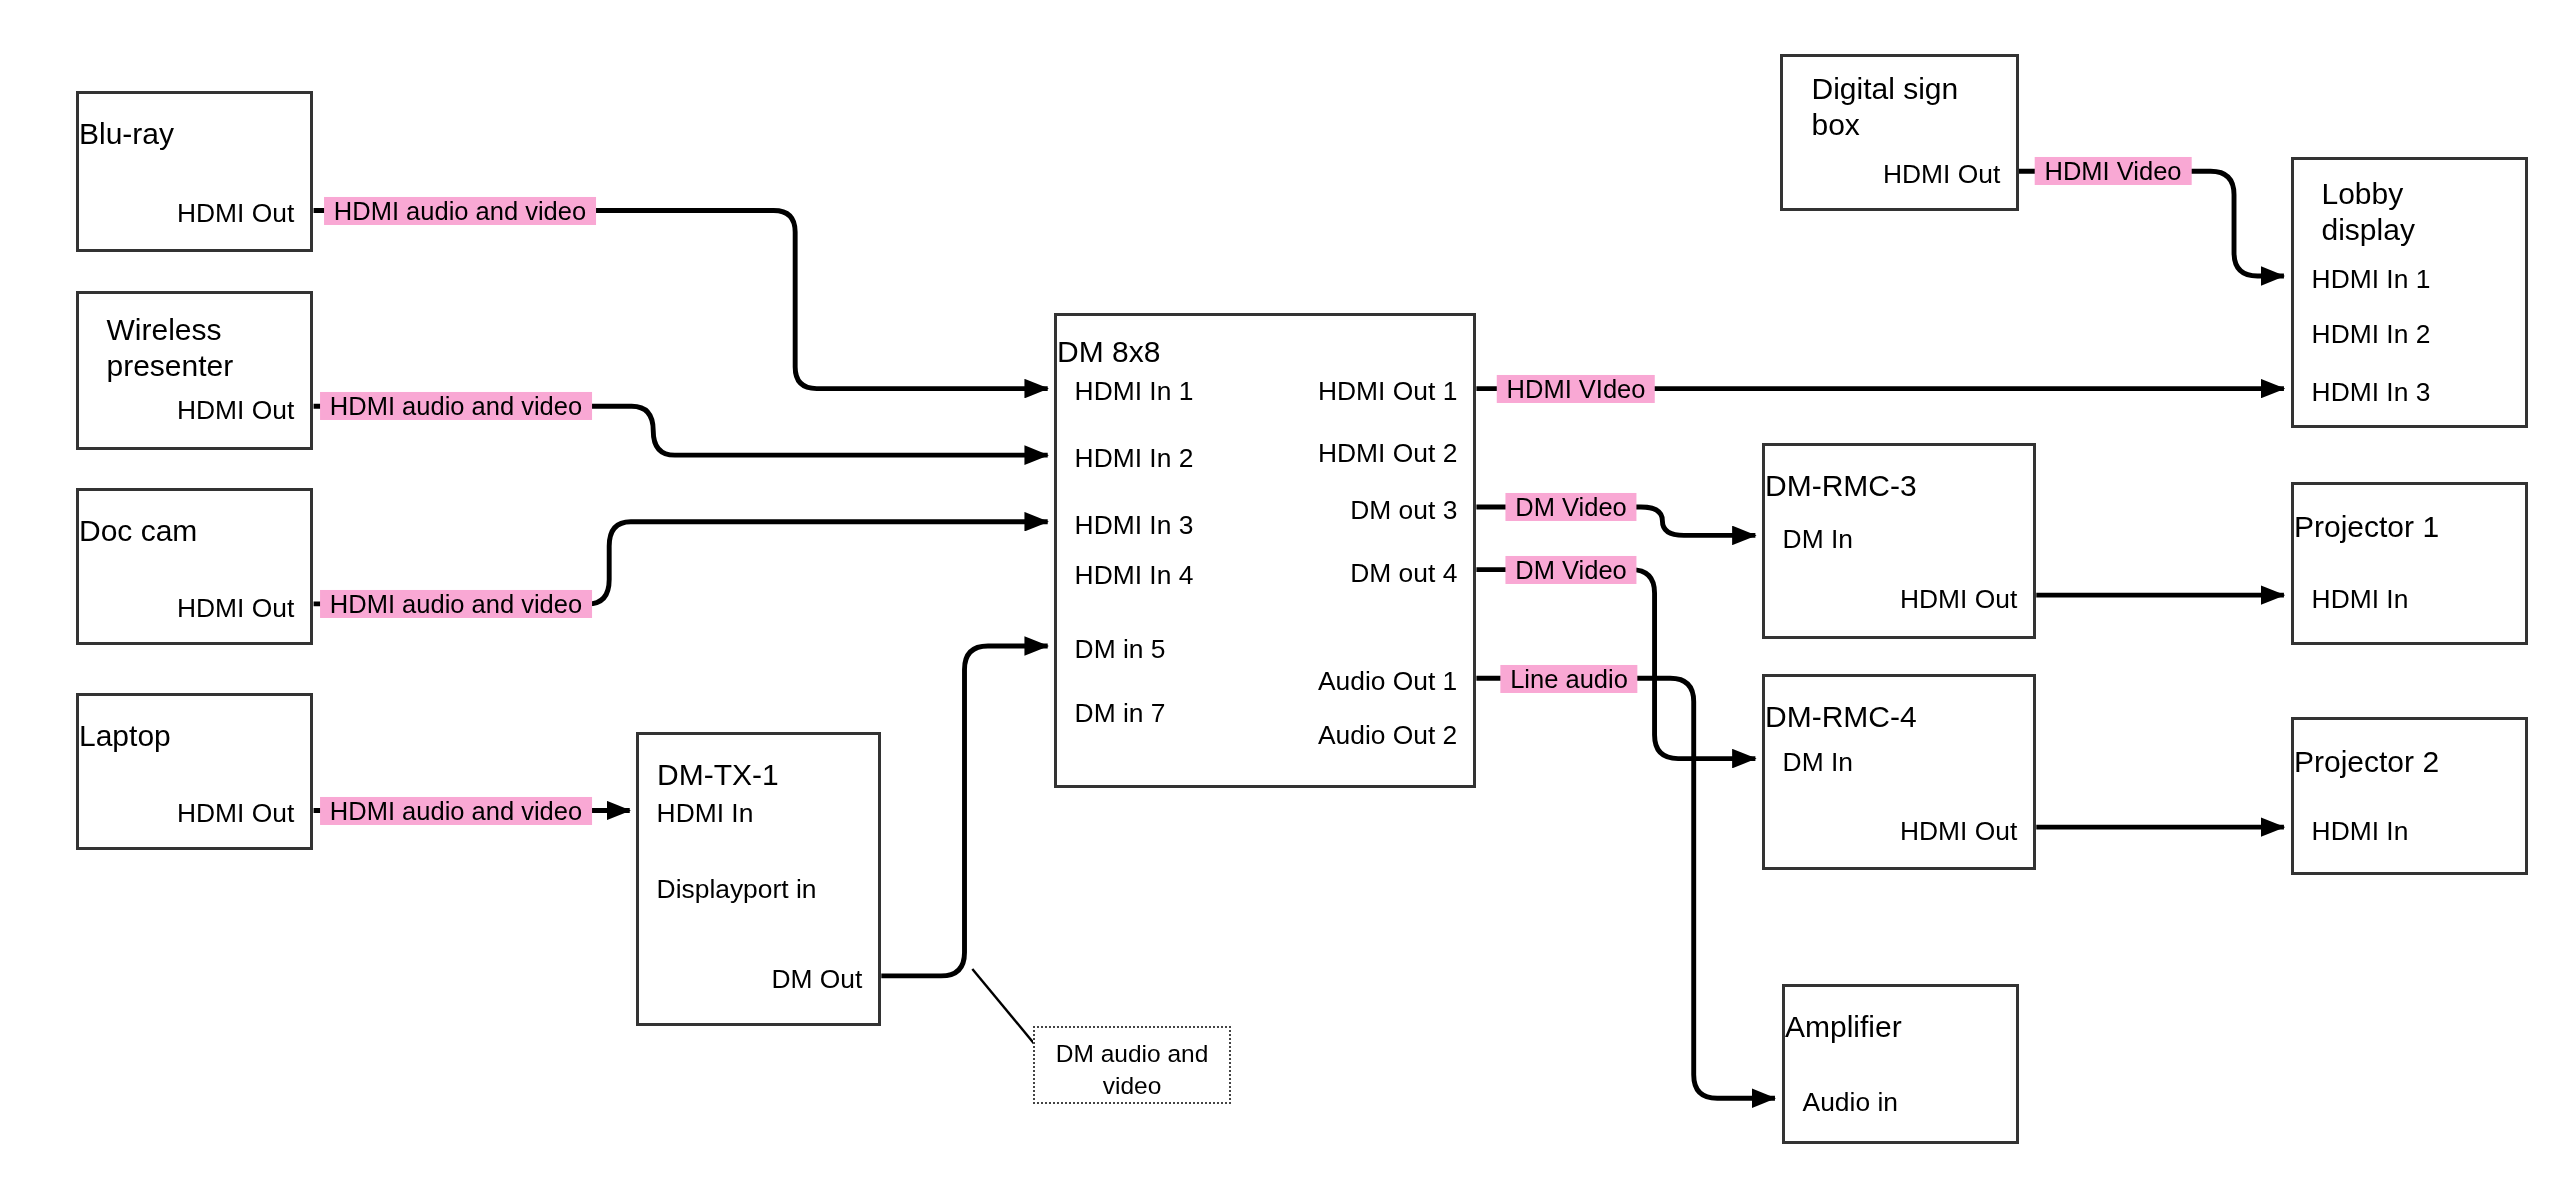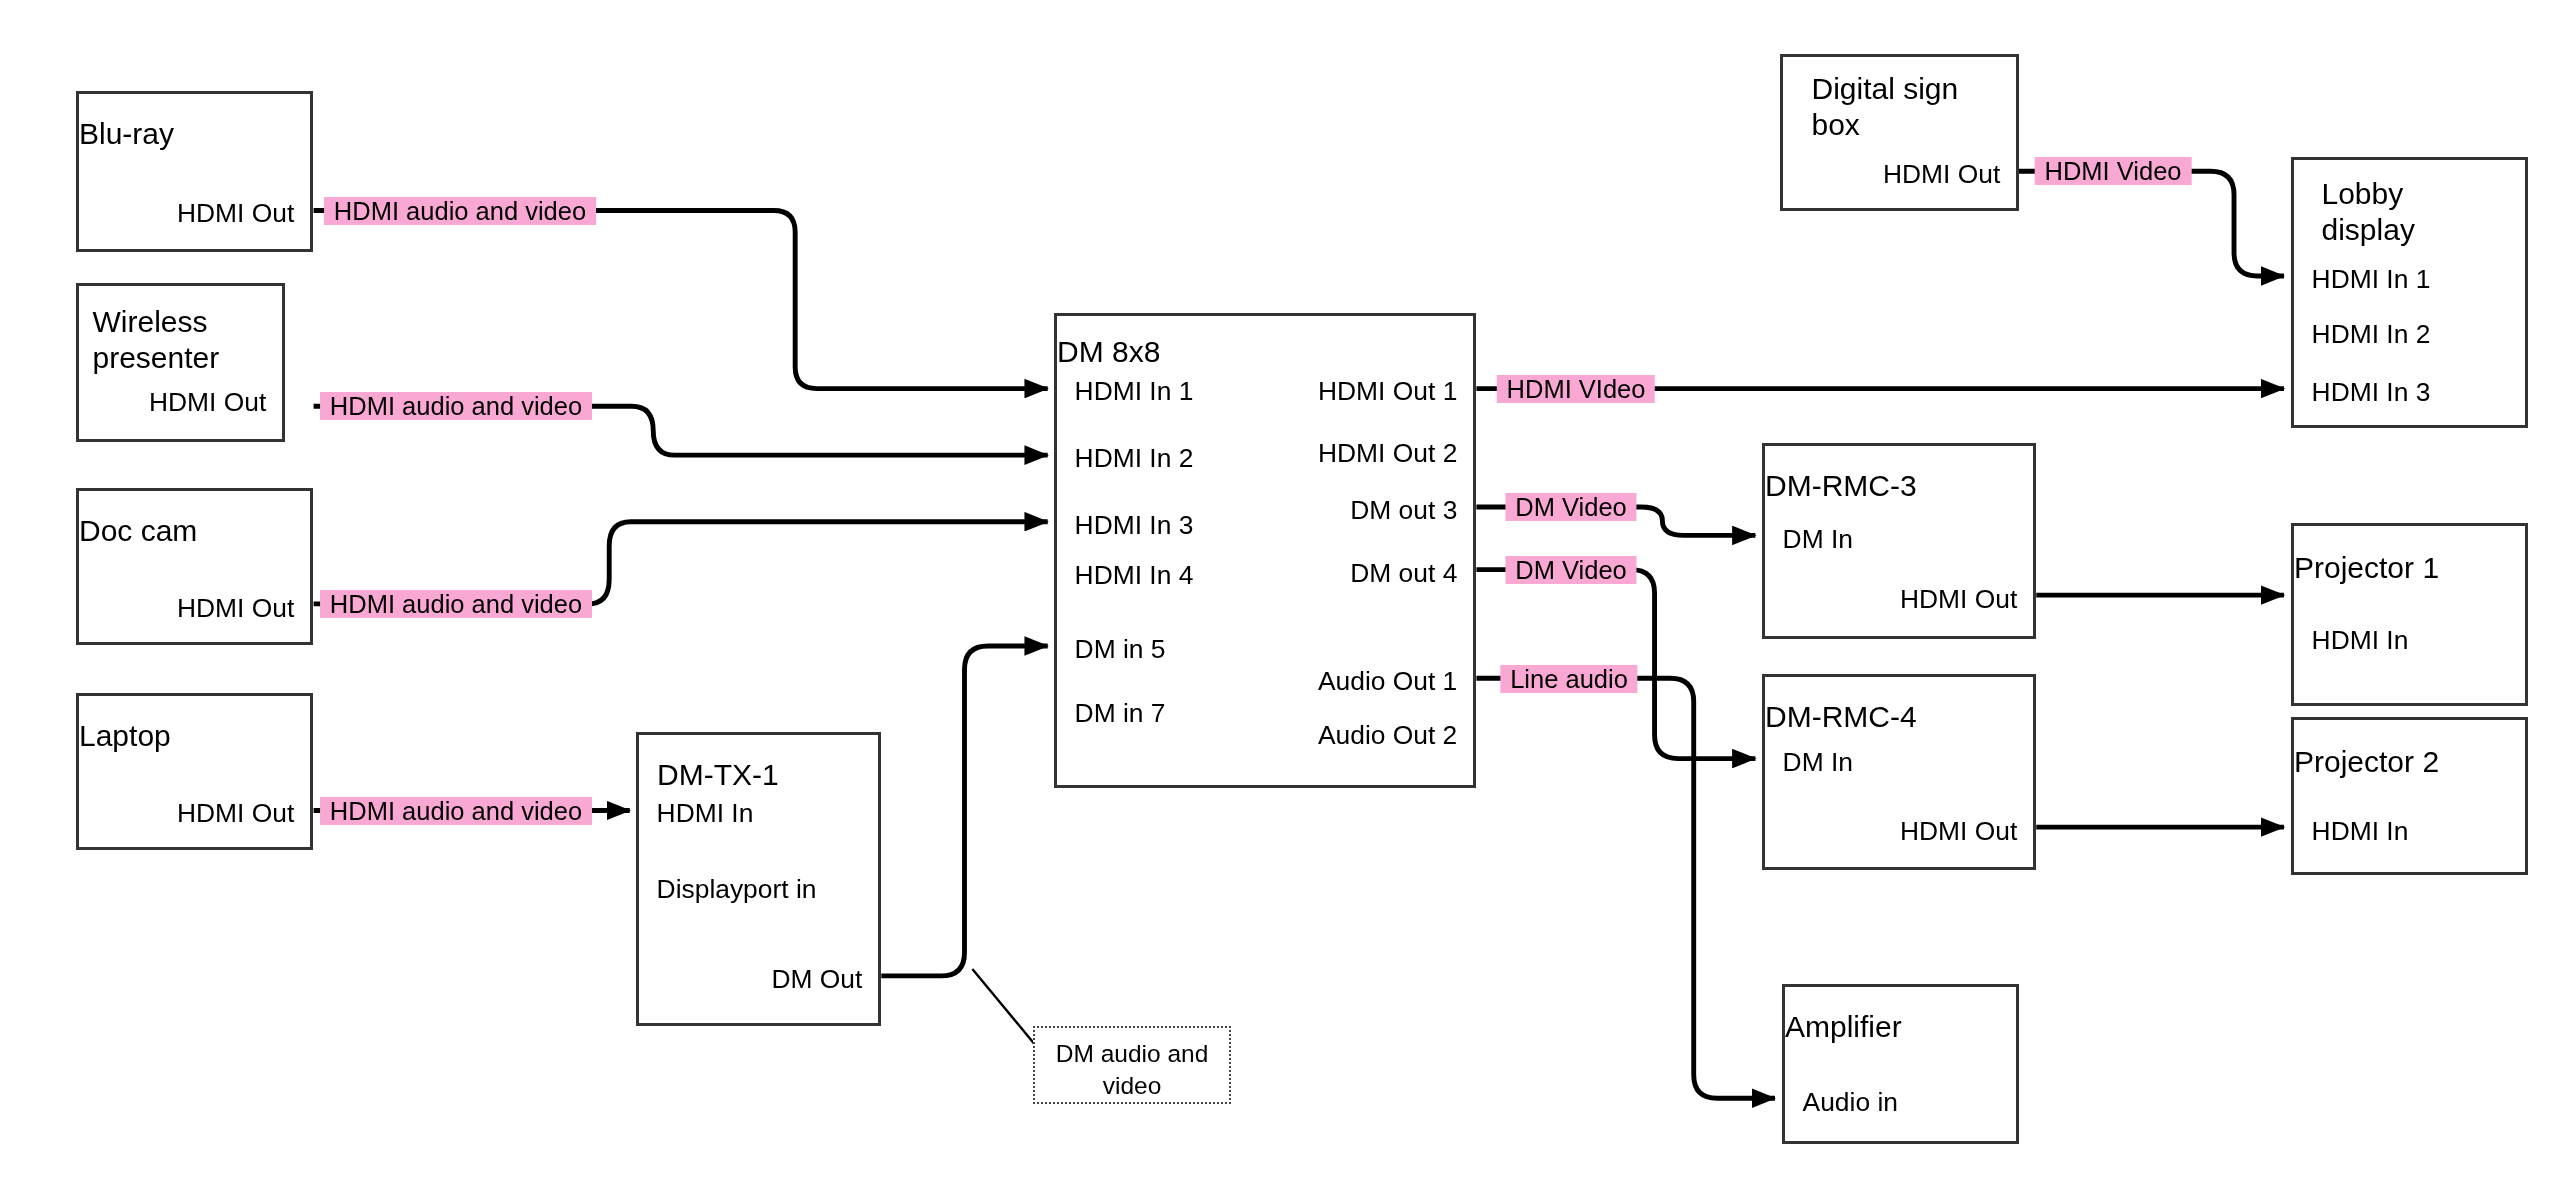--- a/index.html
+++ b/index.html
@@ -90,21 +90,21 @@
     <path d="M 2062 175 H 2258 Q 2282 175 2282 199 V 258 Q 2282 282 2306 282 H 2333" marker-end="url(#arrow)"></path>
     <path d="M 2080 608 H 2333" marker-end="url(#arrow)"></path>
     <path d="M 2080 845 H 2333" marker-end="url(#arrow)"></path>
   </svg>
 
   <div class="node" style="left:76px; top:91px; width:237px; height:161px;">
     <div class="title" style="top:21.5px;">Blu-ray</div>
     <div class="port pr" style="top:119px;">HDMI Out</div>
   </div>
 
-  <div class="node" style="left:76px; top:283px; width:209px; height:159px;">
+  <div class="node" style="left:76px; top:291px; width:237px; height:159px;">
     <div class="title narrow" style="top:17.6px;">Wireless presenter</div>
     <div class="port pr" style="top:116px;">HDMI Out</div>
   </div>
 
   <div class="node" style="left:76px; top:488px; width:237px; height:157px;padding-left:13px;">
     <div class="title" style="top:21.5px;">Doc cam</div>
     <div class="port pr" style="top:117px;">HDMI Out</div>
   </div>
 
   <div class="node" style="left:76px; top:693px; width:237px; height:157px;">
@@ -146,21 +146,21 @@
     <div class="port pl" style="top:174px;">HDMI In 2</div>
     <div class="port pl" style="top:232px;">HDMI In 3</div>
   </div>
 
   <div class="node" style="left:1762px; top:443px; width:274px; height:196px;">
     <div class="title" style="top:21.5px;">DM-RMC-3</div>
     <div class="port pl" style="top:93px;">DM In</div>
     <div class="port pr" style="top:153px;">HDMI Out</div>
   </div>
 
-  <div class="node" style="left:2291px; top:482px; width:237px; height:183px;margin-top:41px;">
+  <div class="node" style="left:2291px; top:482px; width:237px; height:163px;">
     <div class="title" style="top:23.5px;">Projector 1</div>
     <div class="port pl" style="top:114px;">HDMI In</div>
   </div>
 
   <div class="node" style="left:1762px; top:674px; width:274px; height:196px;">
     <div class="title" style="top:21.5px;">DM-RMC-4</div>
     <div class="port pl" style="top:85px;">DM In</div>
     <div class="port pr" style="top:154px;">HDMI Out</div>
   </div>
 

